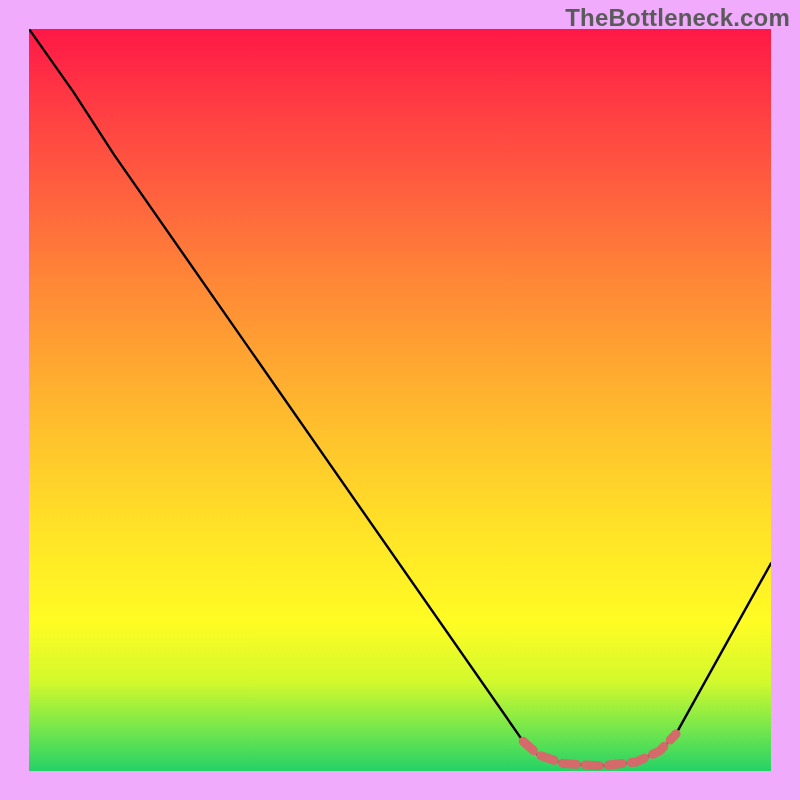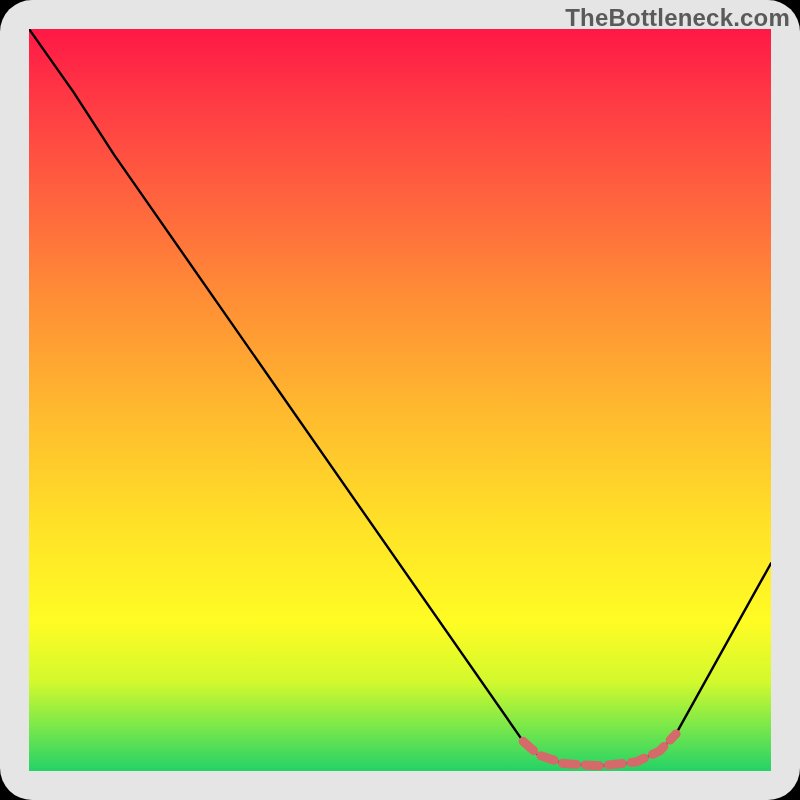--- a/index.html
+++ b/index.html
@@ -8,22 +8,21 @@
     width: 800px;
     height: 800px;
     background: #000;
     font-family: Arial, Helvetica, sans-serif;
     overflow: hidden;
   }
   .frame {
     position: relative;
     width: 800px;
     height: 800px;
-    background: #e5e5e5;
-    border-radius: 32px;
+    background: #f0abfc;
   }
   .watermark {
     position: absolute;
     top: 4px;
     right: 10px;
     color: #5a5a5a;
     font-size: 24px;
     font-weight: 600;
     font-family: Arial, Helvetica, sans-serif;
     letter-spacing: 0.2px;

